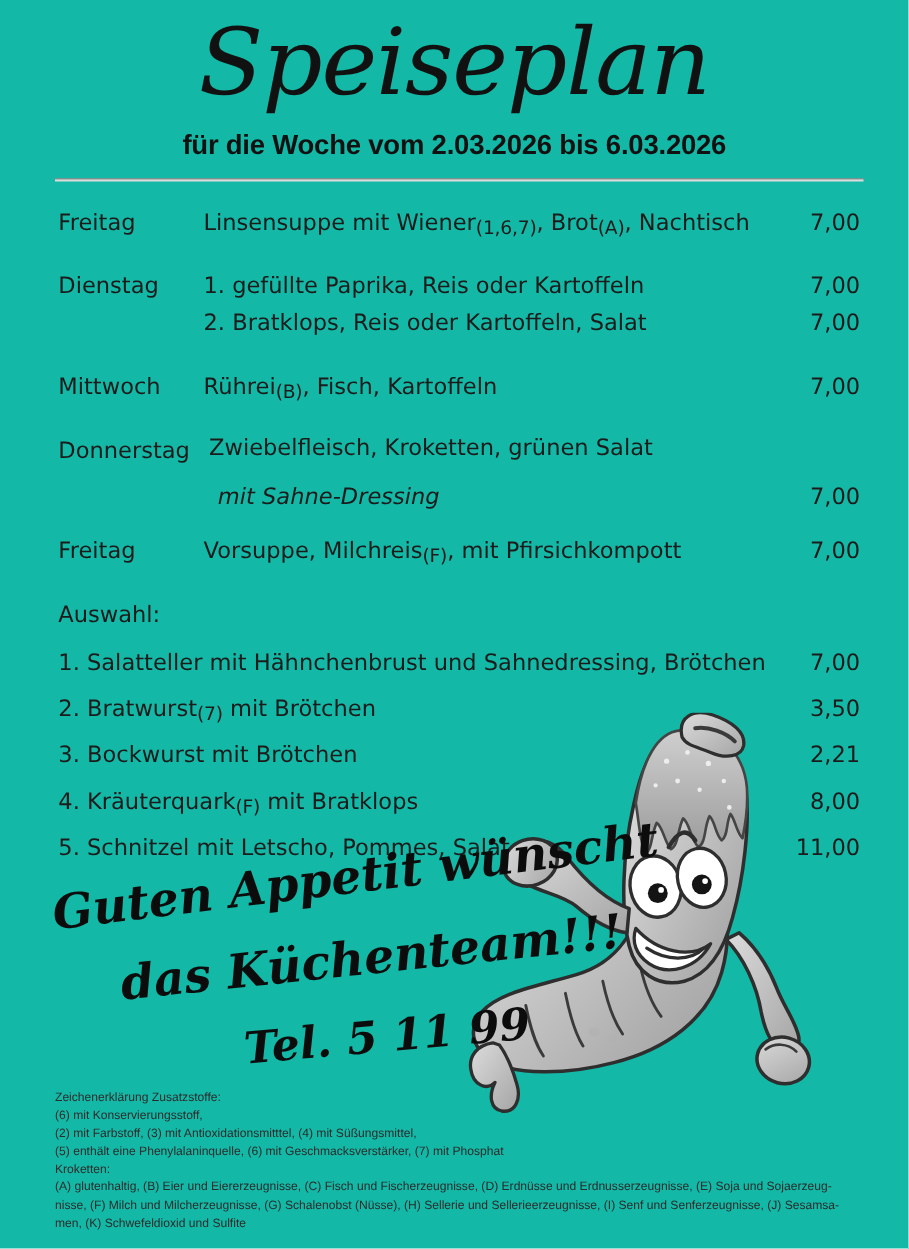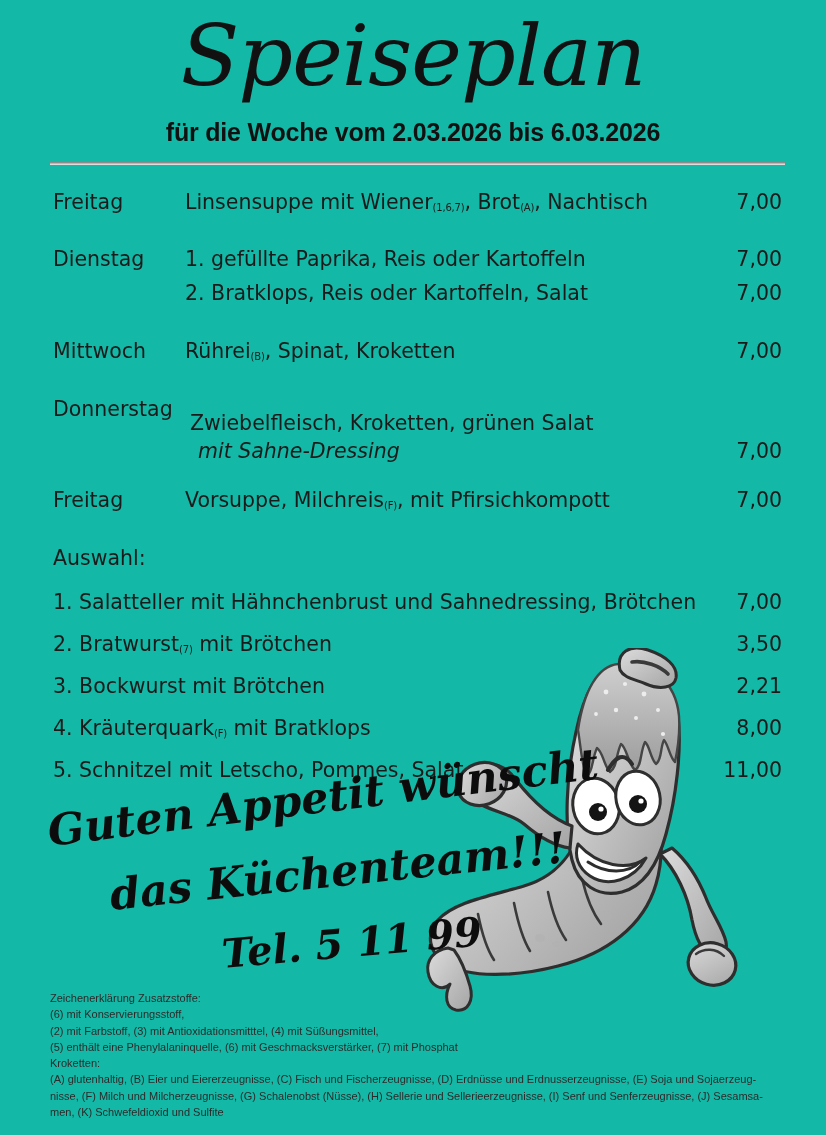--- a/index.html
+++ b/index.html
@@ -92,21 +92,21 @@
     left: 198px;
   }
   .dish-price {
     position: absolute;
     left: 668px;
     width: 114px;
     text-align: right;
     font-size: 20.5px;
   }
   .allerg {
-    font-size: 10px;
+    font-size: 17px;
     vertical-align: -0.22em;
     letter-spacing: -0.2px;
     text-align: right;
   }
 
   
   .auswahl-head {
     position: absolute;
     left: 53px;
   }
@@ -200,27 +200,27 @@
     <div class="day-row" style="height:92px;">
       <span class="day-name" style="top:2px;">Dienstag</span>
       <span class="dish-text" style="top:2px;"><span>1. gefüllte Paprika, Reis oder Kartoffeln</span></span>
       <span class="dish-price" style="top:2px;">7,00</span>
       <span class="dish-text" style="top:36px;"><span>2. Bratklops, Reis oder Kartoffeln, Salat</span></span>
       <span class="dish-price" style="top:36px;">7,00</span>
     </div>
 
     <div class="day-row" style="height:58px;">
       <span class="day-name" style="top:2px;">Mittwoch</span>
-      <span class="dish-text" style="top:2px;"><span>Rührei</span><span class="allerg">(B)</span><span>, Spinat, Kroketten</span></span>
+      <span class="dish-text" style="top:2px;"><span>Rührei</span><span class="allerg">(B)</span><span>, Fisch, Kartoffeln</span></span>
       <span class="dish-price" style="top:2px;">7,00</span>
     </div>
 
     <div class="day-row" style="height:91px;">
       <span class="day-name" style="top:2px;">Donnerstag</span>
-      <span class="dish-text" style="top:16px; left:190px;"><span>Zwiebelfleisch, Kroketten, grünen Salat</span></span>
+      <span class="dish-text" style="top:0; left:190px;"><span>Zwiebelfleisch, Kroketten, grünen Salat</span></span>
       <span class="dish-text indent" style="top:44px;font-style:italic;"><span>mit Sahne-Dressing</span></span>
       <span class="dish-price" style="top:44px;">7,00</span>
     </div>
 
     <div class="day-row" style="height:50px;">
       <span class="day-name" style="top:2px;">Freitag</span>
       <span class="dish-text" style="top:2px;"><span>Vorsuppe, Milchreis</span><span class="allerg">(F)</span><span>, mit Pfirsichkompott</span></span>
       <span class="dish-price" style="top:2px;">7,00</span>
     </div>
 

